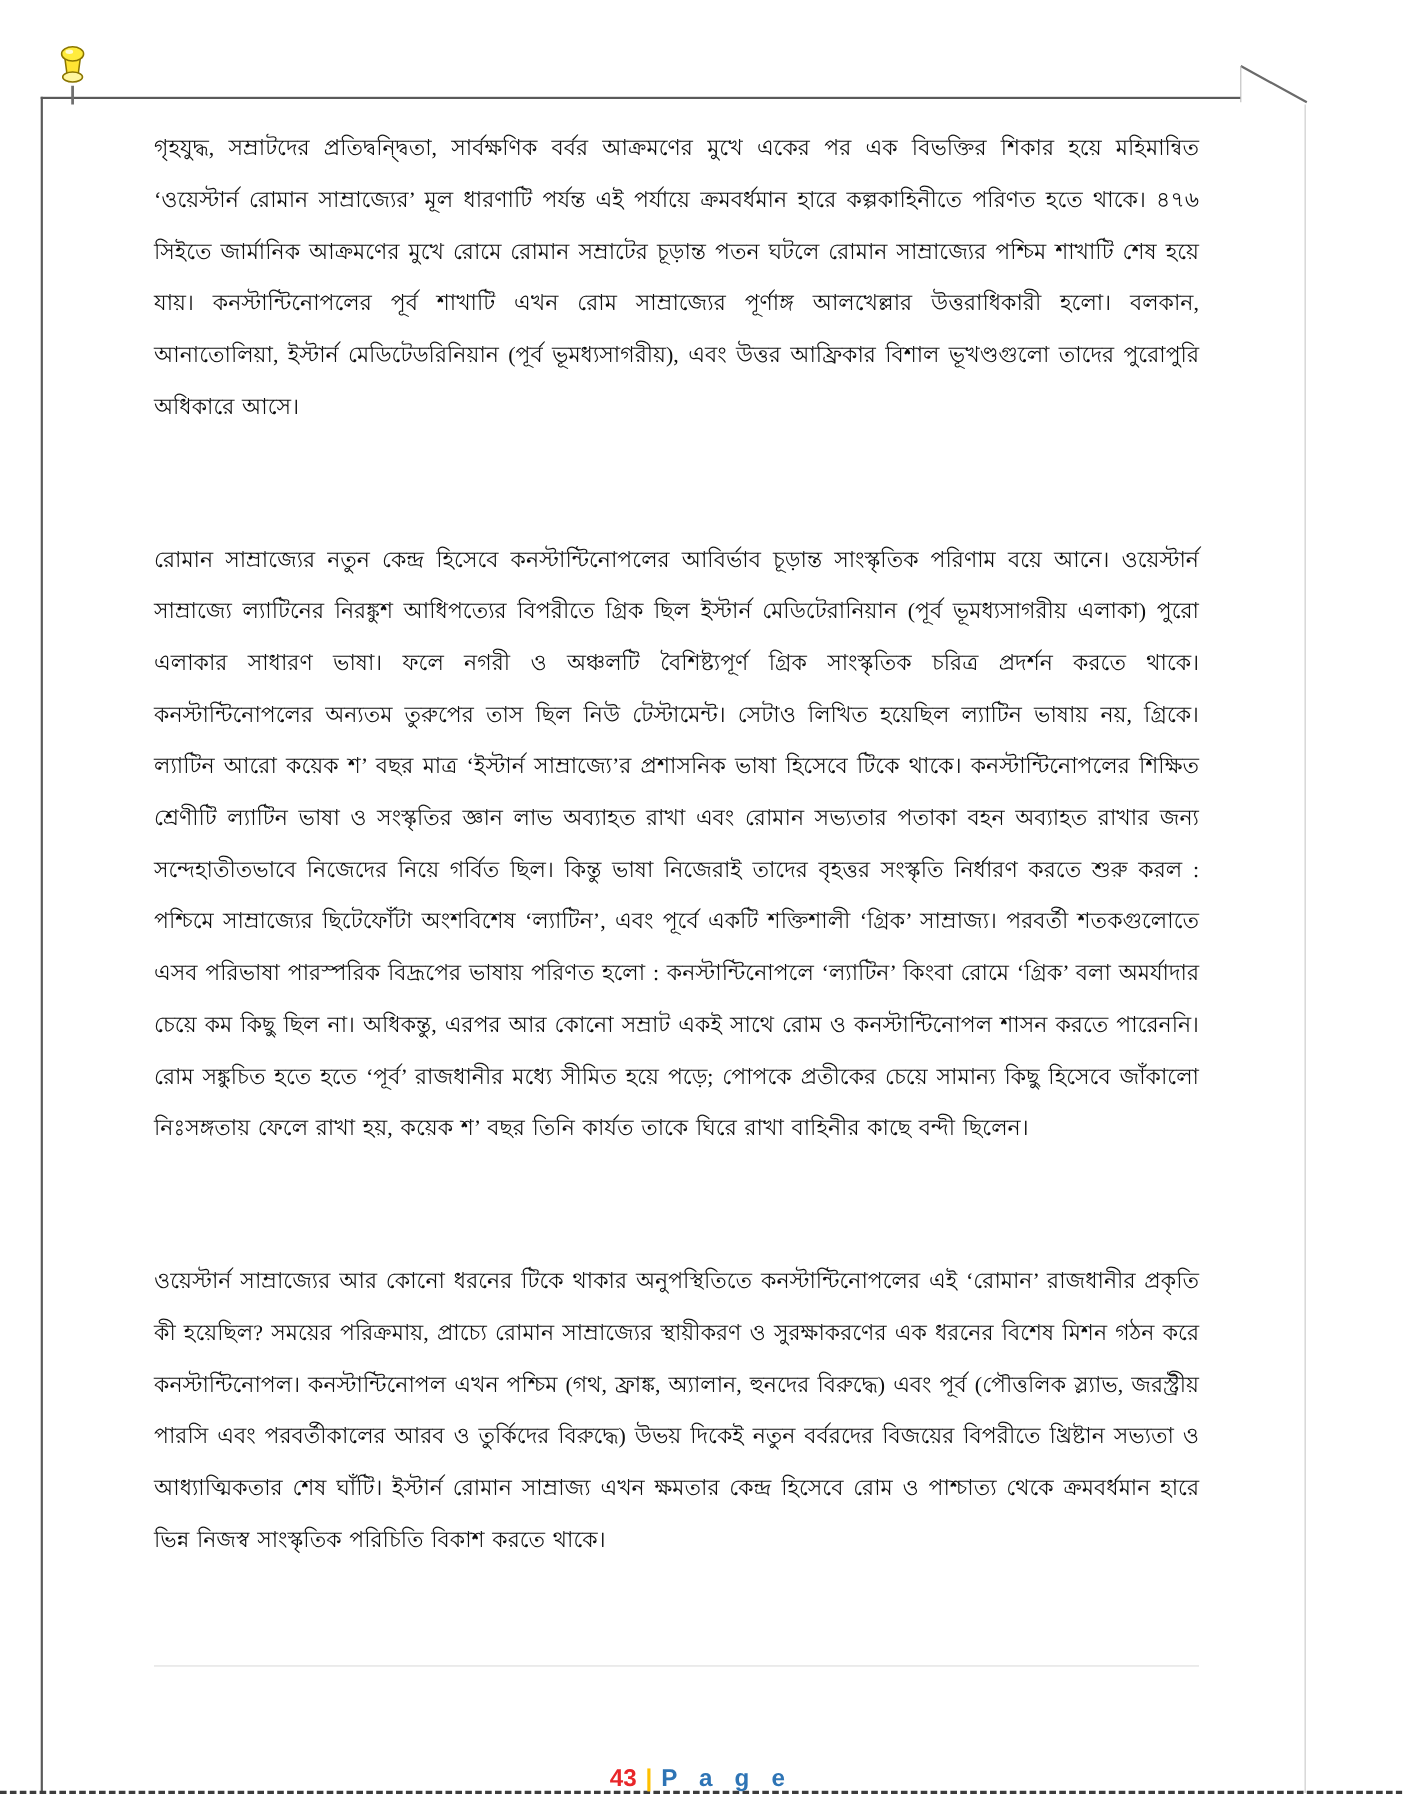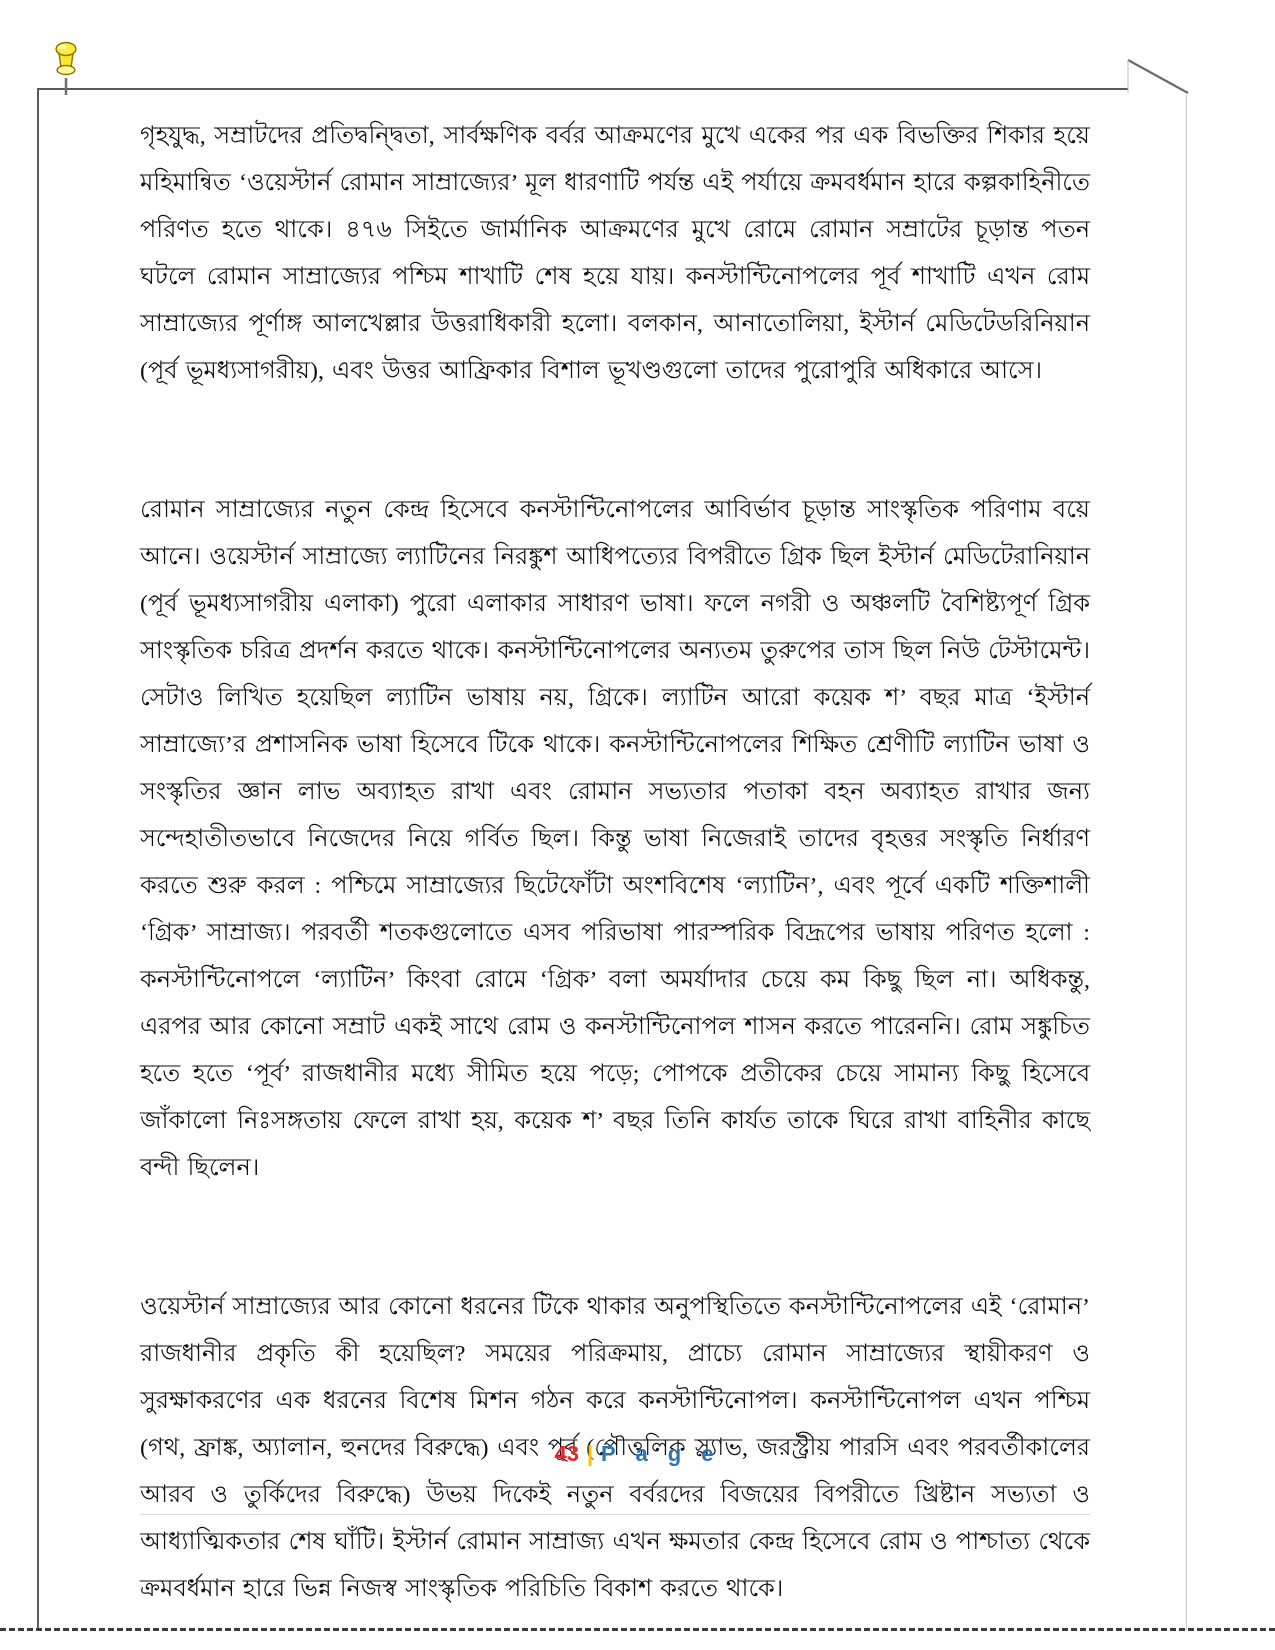--- a/index.html
+++ b/index.html
@@ -32,35 +32,35 @@
   .pushpin { position:absolute; left:48px; top:40px; }
   .dogear  { position:absolute; left:1124px; top:55px; }
 
   
   .content {
     position:absolute; left:140px; top:112px; width:950px;
     color:#101010;
   }
   .content p {
     margin:0;
-    font-size:24px;
+    font-size:20px;
     line-height:47px;
     text-align:justify;
     text-justify:inter-word;
     word-spacing:2px;
   }
   .content p + p { margin-top:92px; }
 
   
   .footer-rule {
     position:absolute; left:140px; top:1514px; width:950px; height:0;
     border-top:1px solid #dcdcdc;
   }
   .footer {
-    position:absolute; left:0; top:1441px; width:1275px;
+    position:absolute; left:0; top:1604px; width:1275px;
     text-align:center;
     font-family:"Liberation Sans","DejaVu Sans",sans-serif;
     font-size:22px; font-weight:bold;
   }
   .footer .page-num   { color:#e8262a; }
   .footer .sep        { color:#ffc000; margin:0 8px; }
   .footer .page-label { color:#2e74b5; letter-spacing:7px; }
 </style>
 </head>
 <body>

